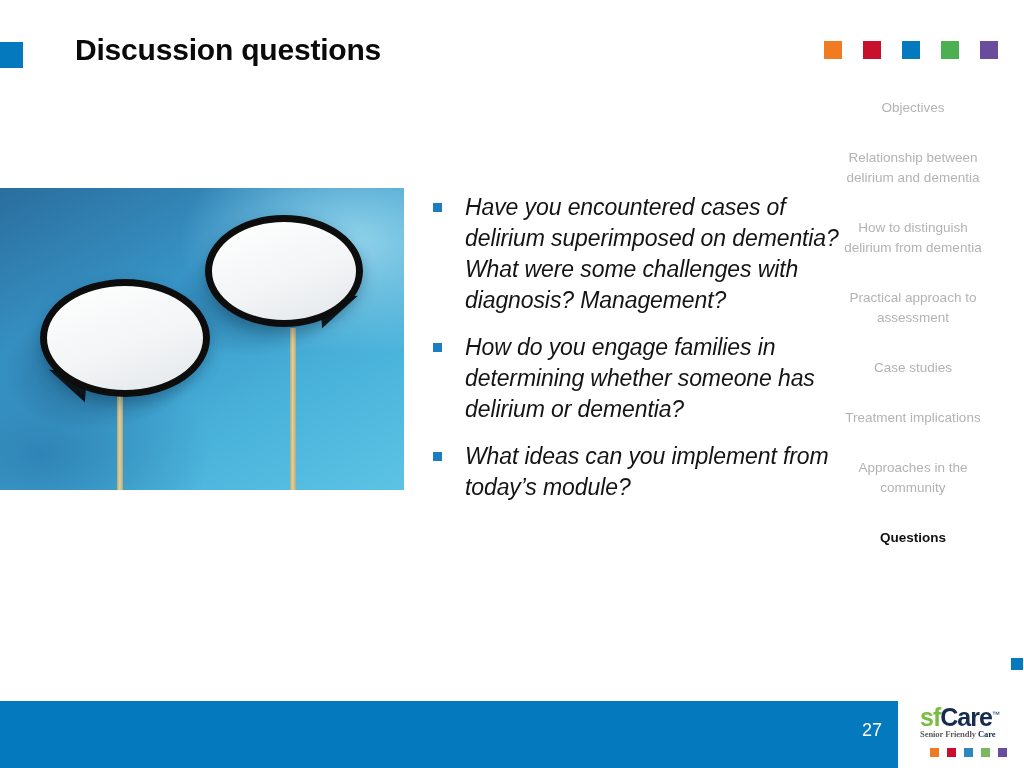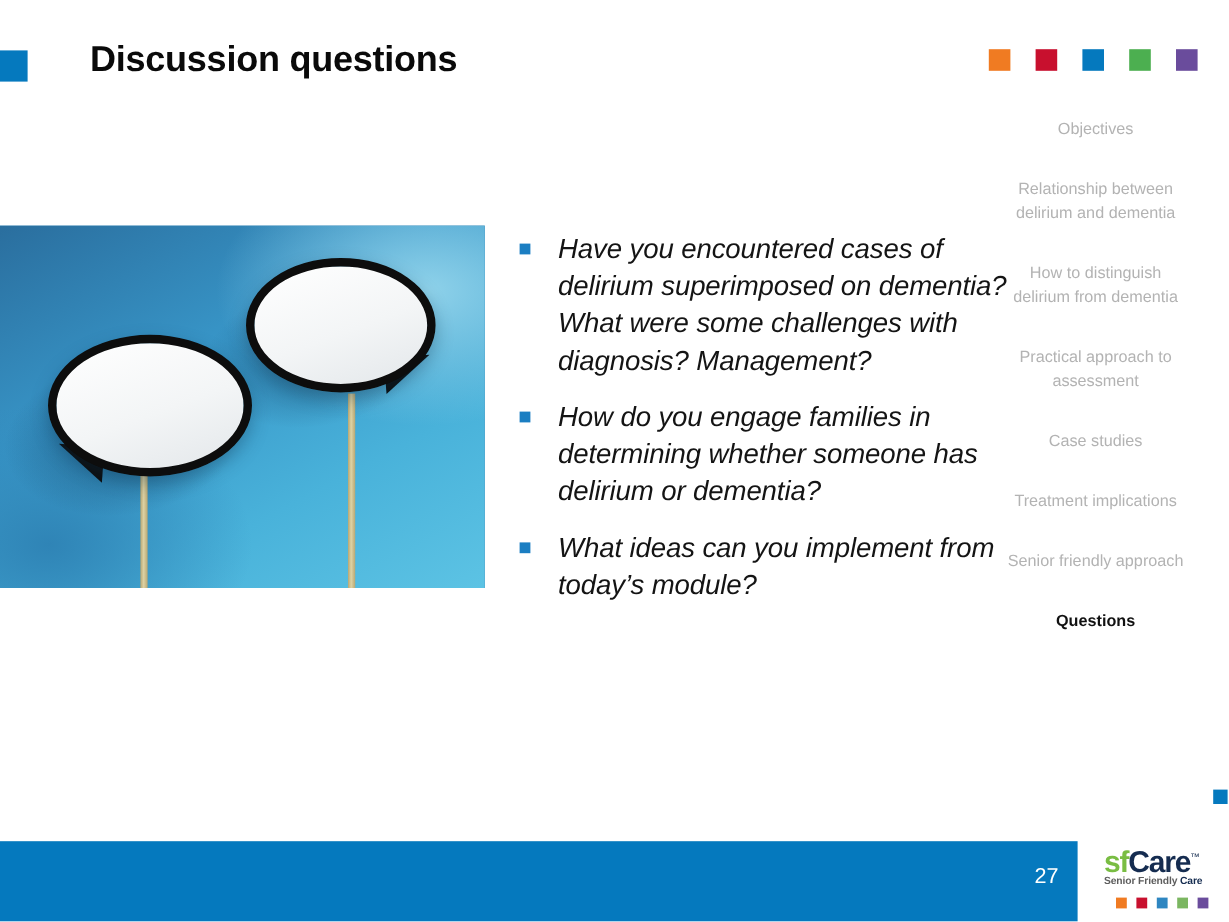--- a/index.html
+++ b/index.html
@@ -230,20 +230,21 @@
   .logo-tagline {
     position: absolute;
     left: 0;
     top: 29px;
     width: 96px;
     font-size: 8.6px;
     font-weight: bold;
     color: #5d5d5d;
     white-space: nowrap;
     letter-spacing: -0.1px;
+    font-family: Liberation Serif, serif;
   }
   .logo-tagline .hl { color: #152C50; }
   .logo-dots {
     position: absolute;
     left: 10px;
     top: 48px;
     width: 80px;
     height: 9px;
   }
   .logo-dots .dot {
@@ -303,21 +304,21 @@
   </div>
 </div>
 
 <div class="sidenav">
   <div class="nav-item" style="color: rgb(179, 179, 179);">Objectives</div>
   <div class="nav-item" style="color: rgb(179, 179, 179);">Relationship between delirium and dementia</div>
   <div class="nav-item" style="color: rgb(179, 179, 179);">How to distinguish delirium from dementia</div>
   <div class="nav-item" style="color: rgb(179, 179, 179);">Practical approach to assessment</div>
   <div class="nav-item" style="color: rgb(179, 179, 179);">Case studies</div>
   <div class="nav-item" style="color: rgb(179, 179, 179);">Treatment implications</div>
-  <div class="nav-item" style="color: rgb(179, 179, 179);">Senior friendly approach</div>
+  <div class="nav-item" style="color: rgb(179, 179, 179);">Approaches in the community</div>
   <div class="nav-item active" style="color: rgb(17, 17, 17);">Questions</div>
 </div>
 <div class="nav-active-square" style="background: rgb(5, 121, 190);"></div>
 
 <div class="footer-bar" style="background: rgb(5, 121, 190);"></div>
 <div class="page-number">27</div>
 
 <div class="logo">
   <div class="logo-mark"><span class="logo-sf">sf</span><span class="logo-care">Care</span><span class="logo-tm">™</span></div>
   <div class="logo-tagline"><span>Senior Friendly </span><span class="hl">Care</span></div>

